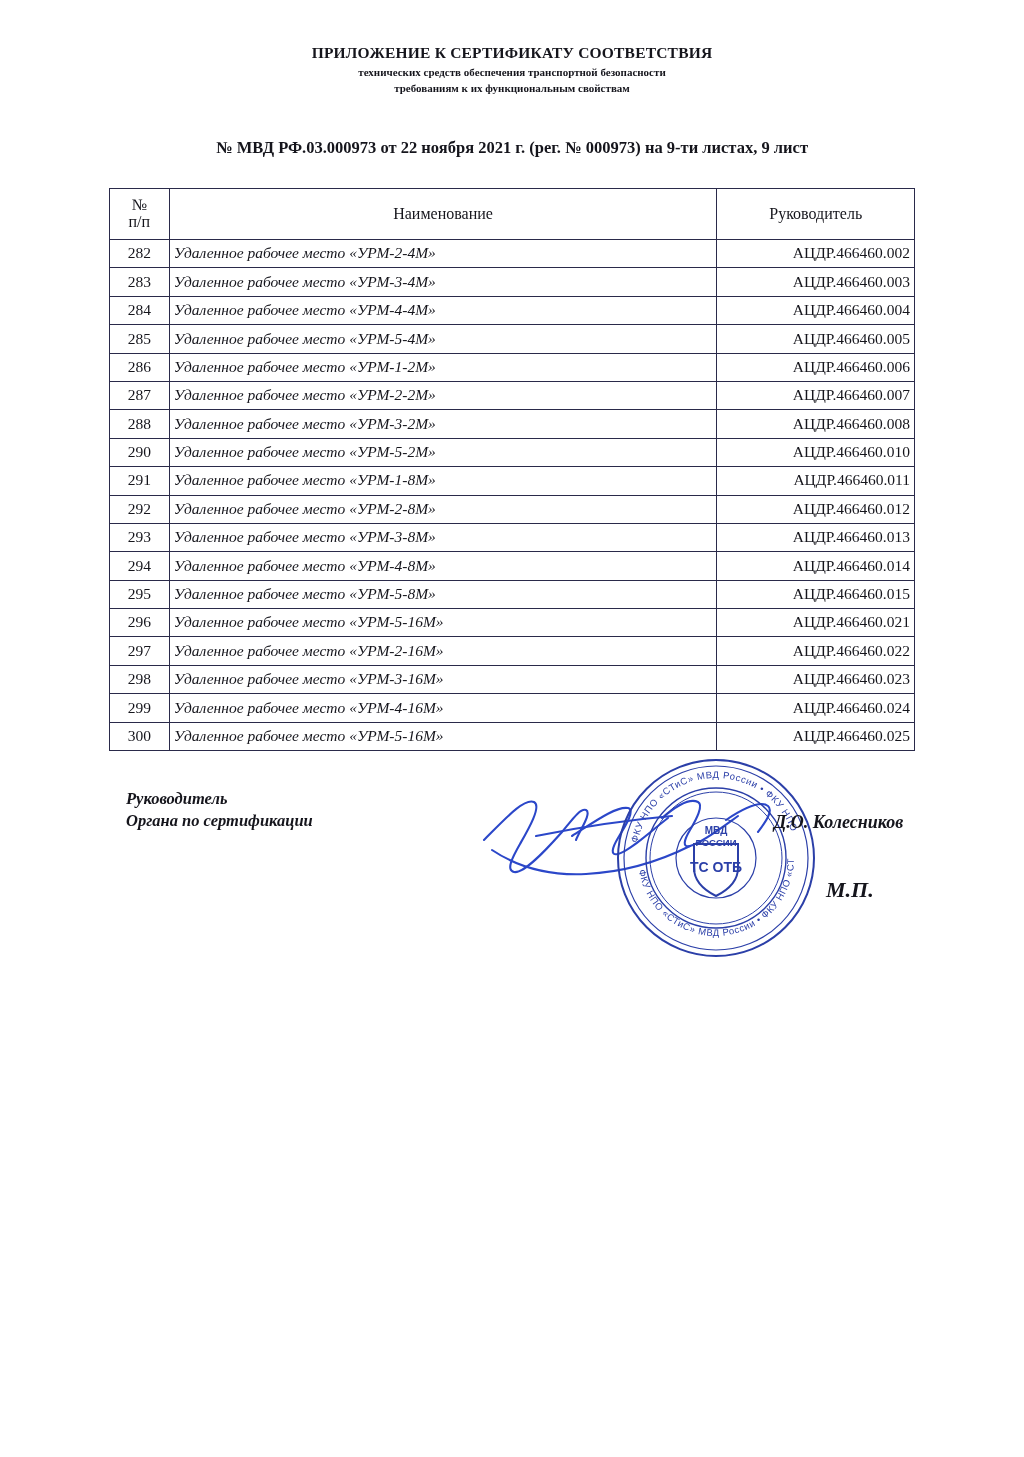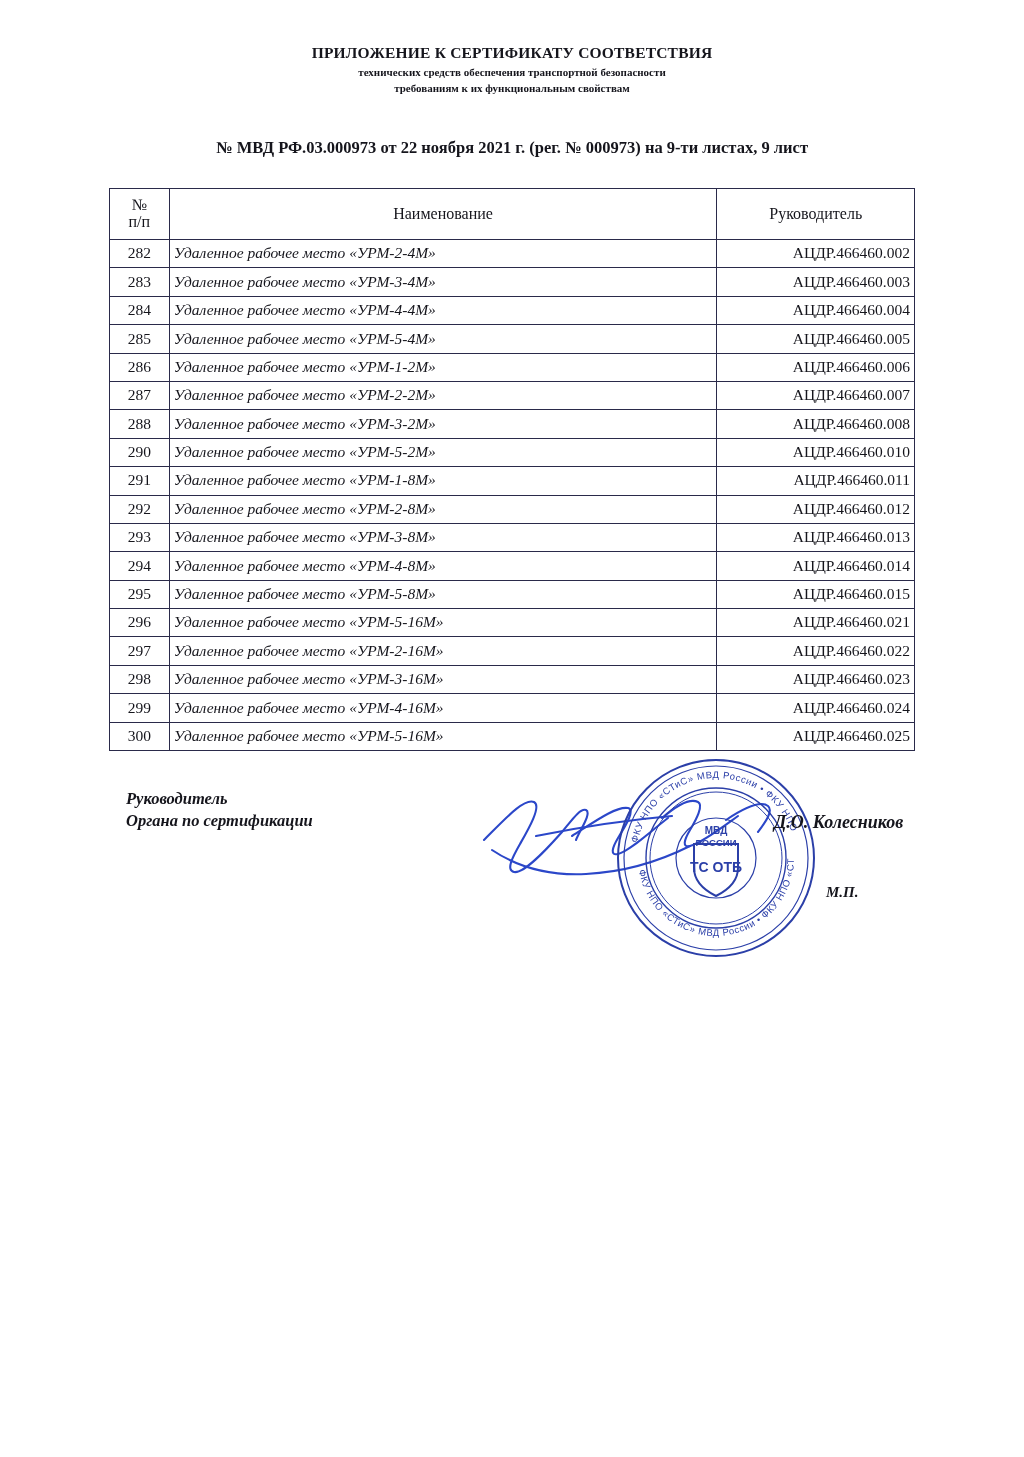--- a/index.html
+++ b/index.html
@@ -103,24 +103,24 @@
     left: 648px;
     top: 24px;
     font-style: italic;
     font-weight: bold;
     font-size: 18px;
     white-space: nowrap;
   }
   .sig-mp {
     position: absolute;
     left: 700px;
-    top: 96px;
+    top: 89px;
     font-style: italic;
     font-weight: bold;
-    font-size: 15px;
+    font-size: 22px;
   }
   .handwriting {
     position: absolute;
     left: 350px;
     top: -10px;
     width: 330px;
     height: 110px;
     pointer-events: none;
   }
   .stamp {

